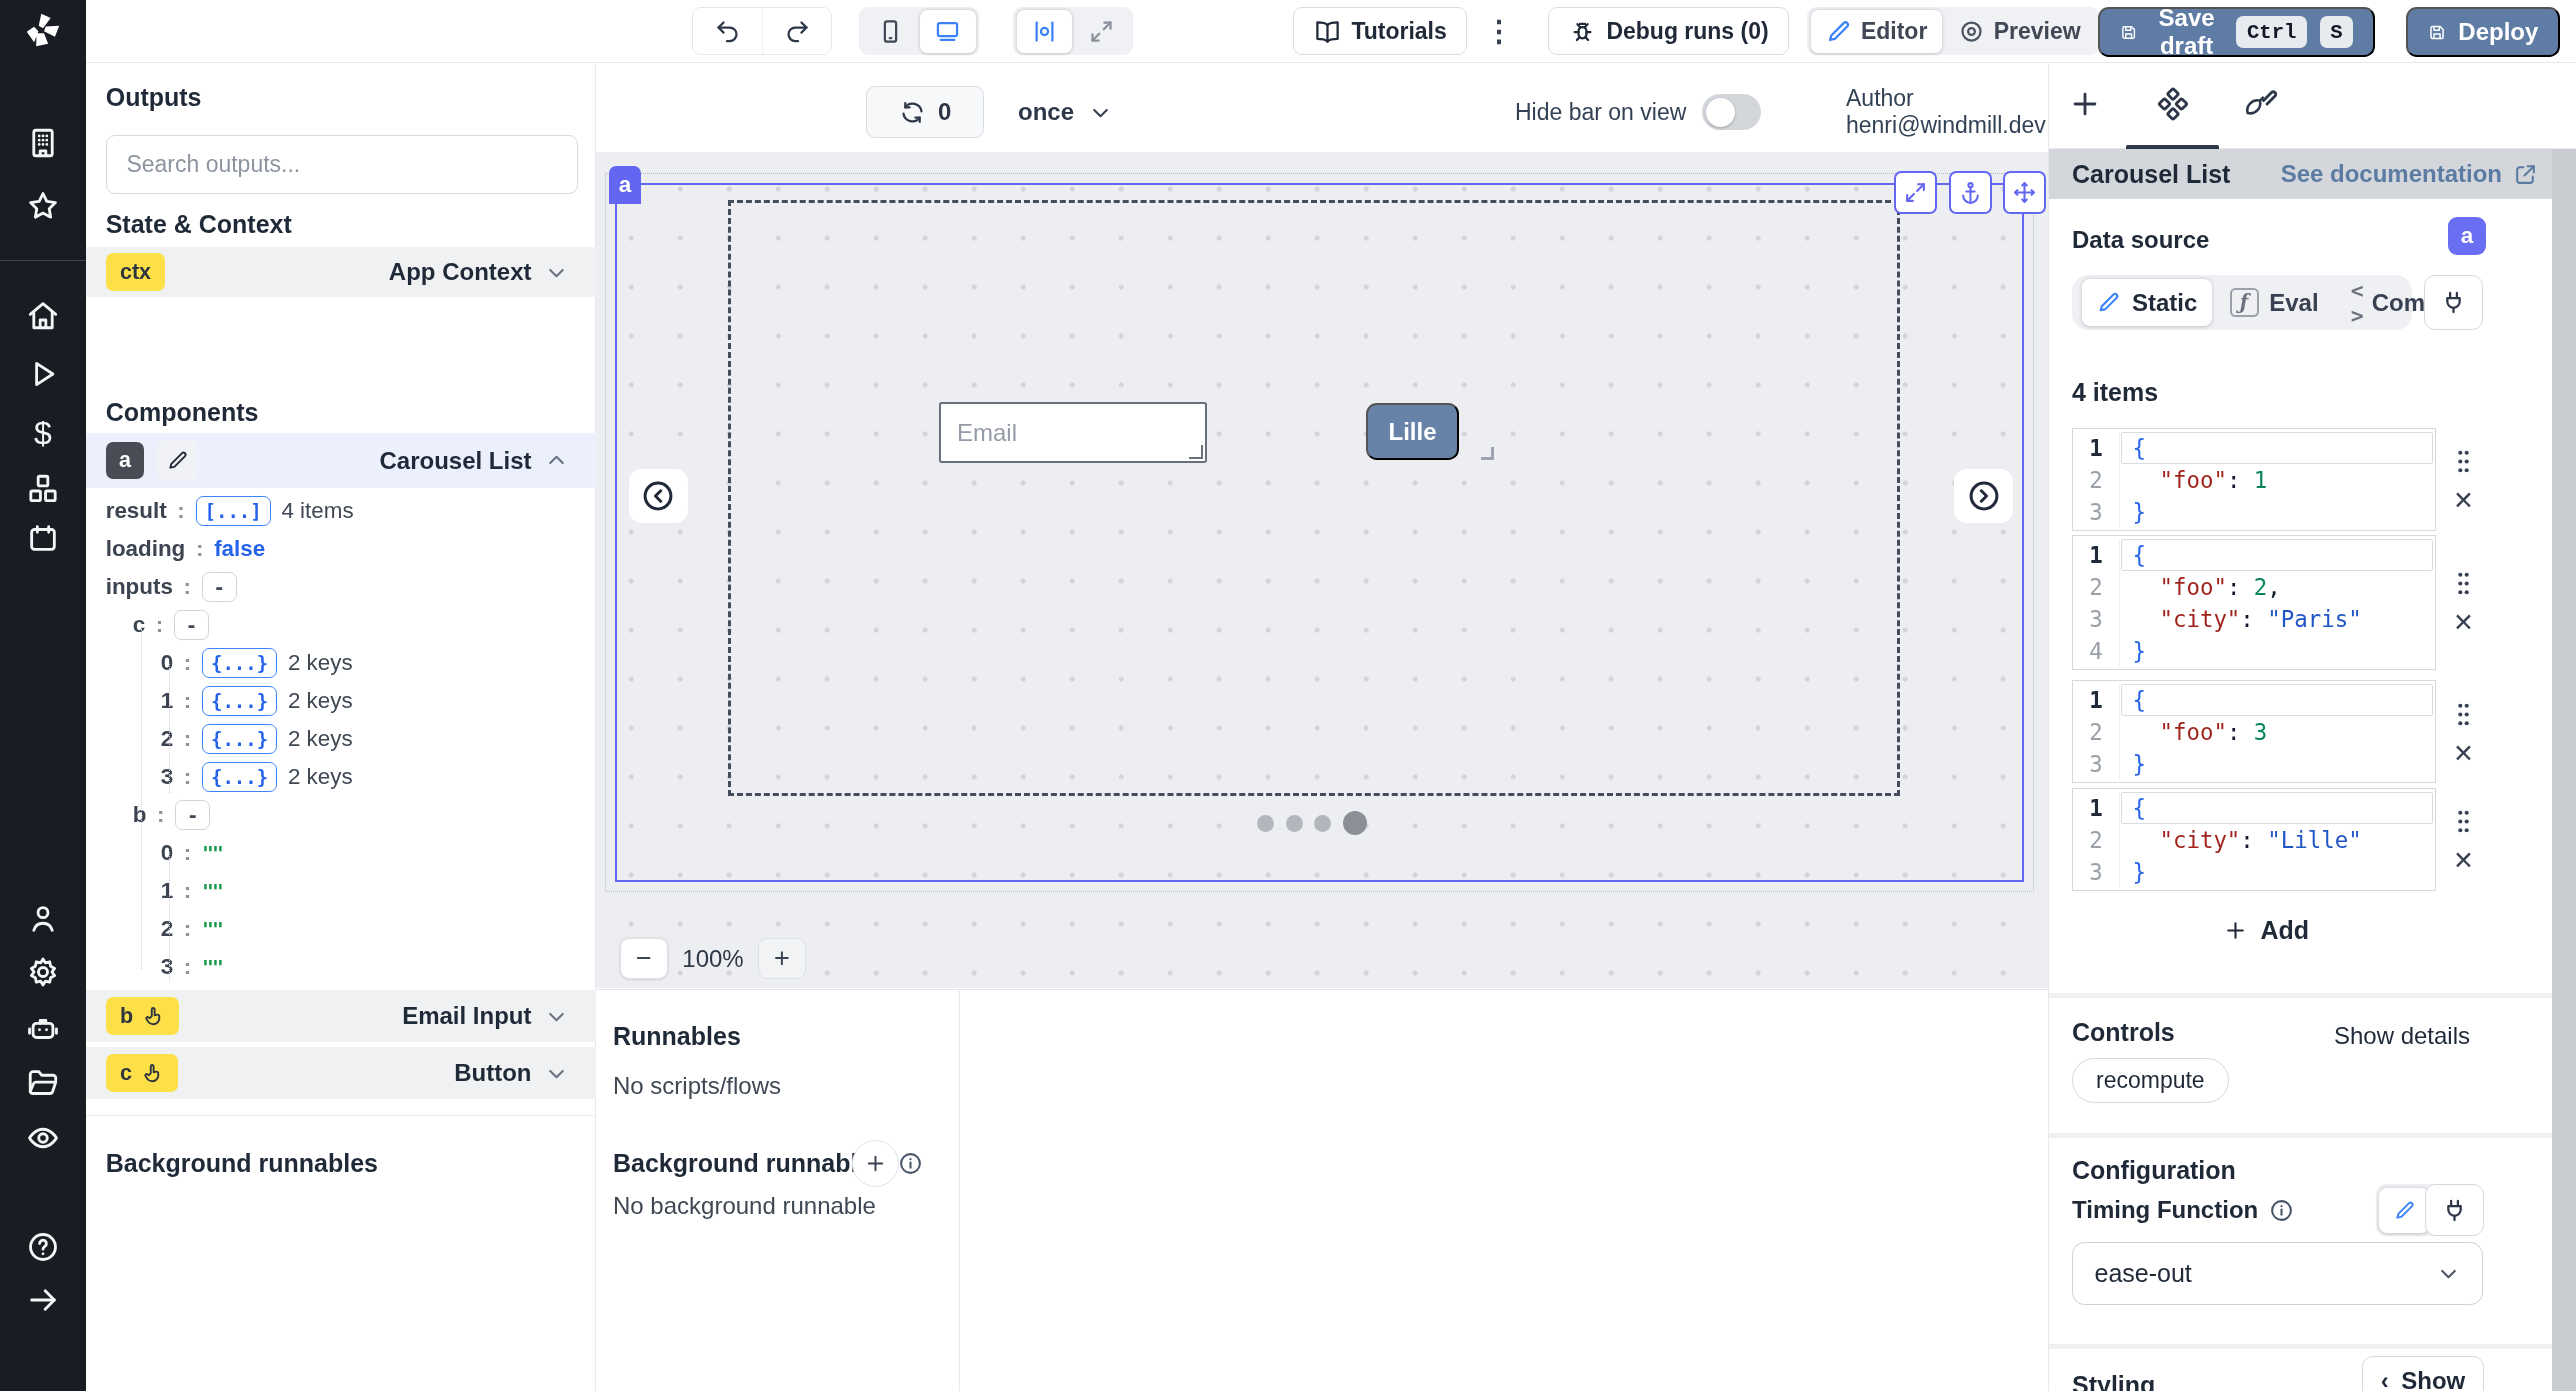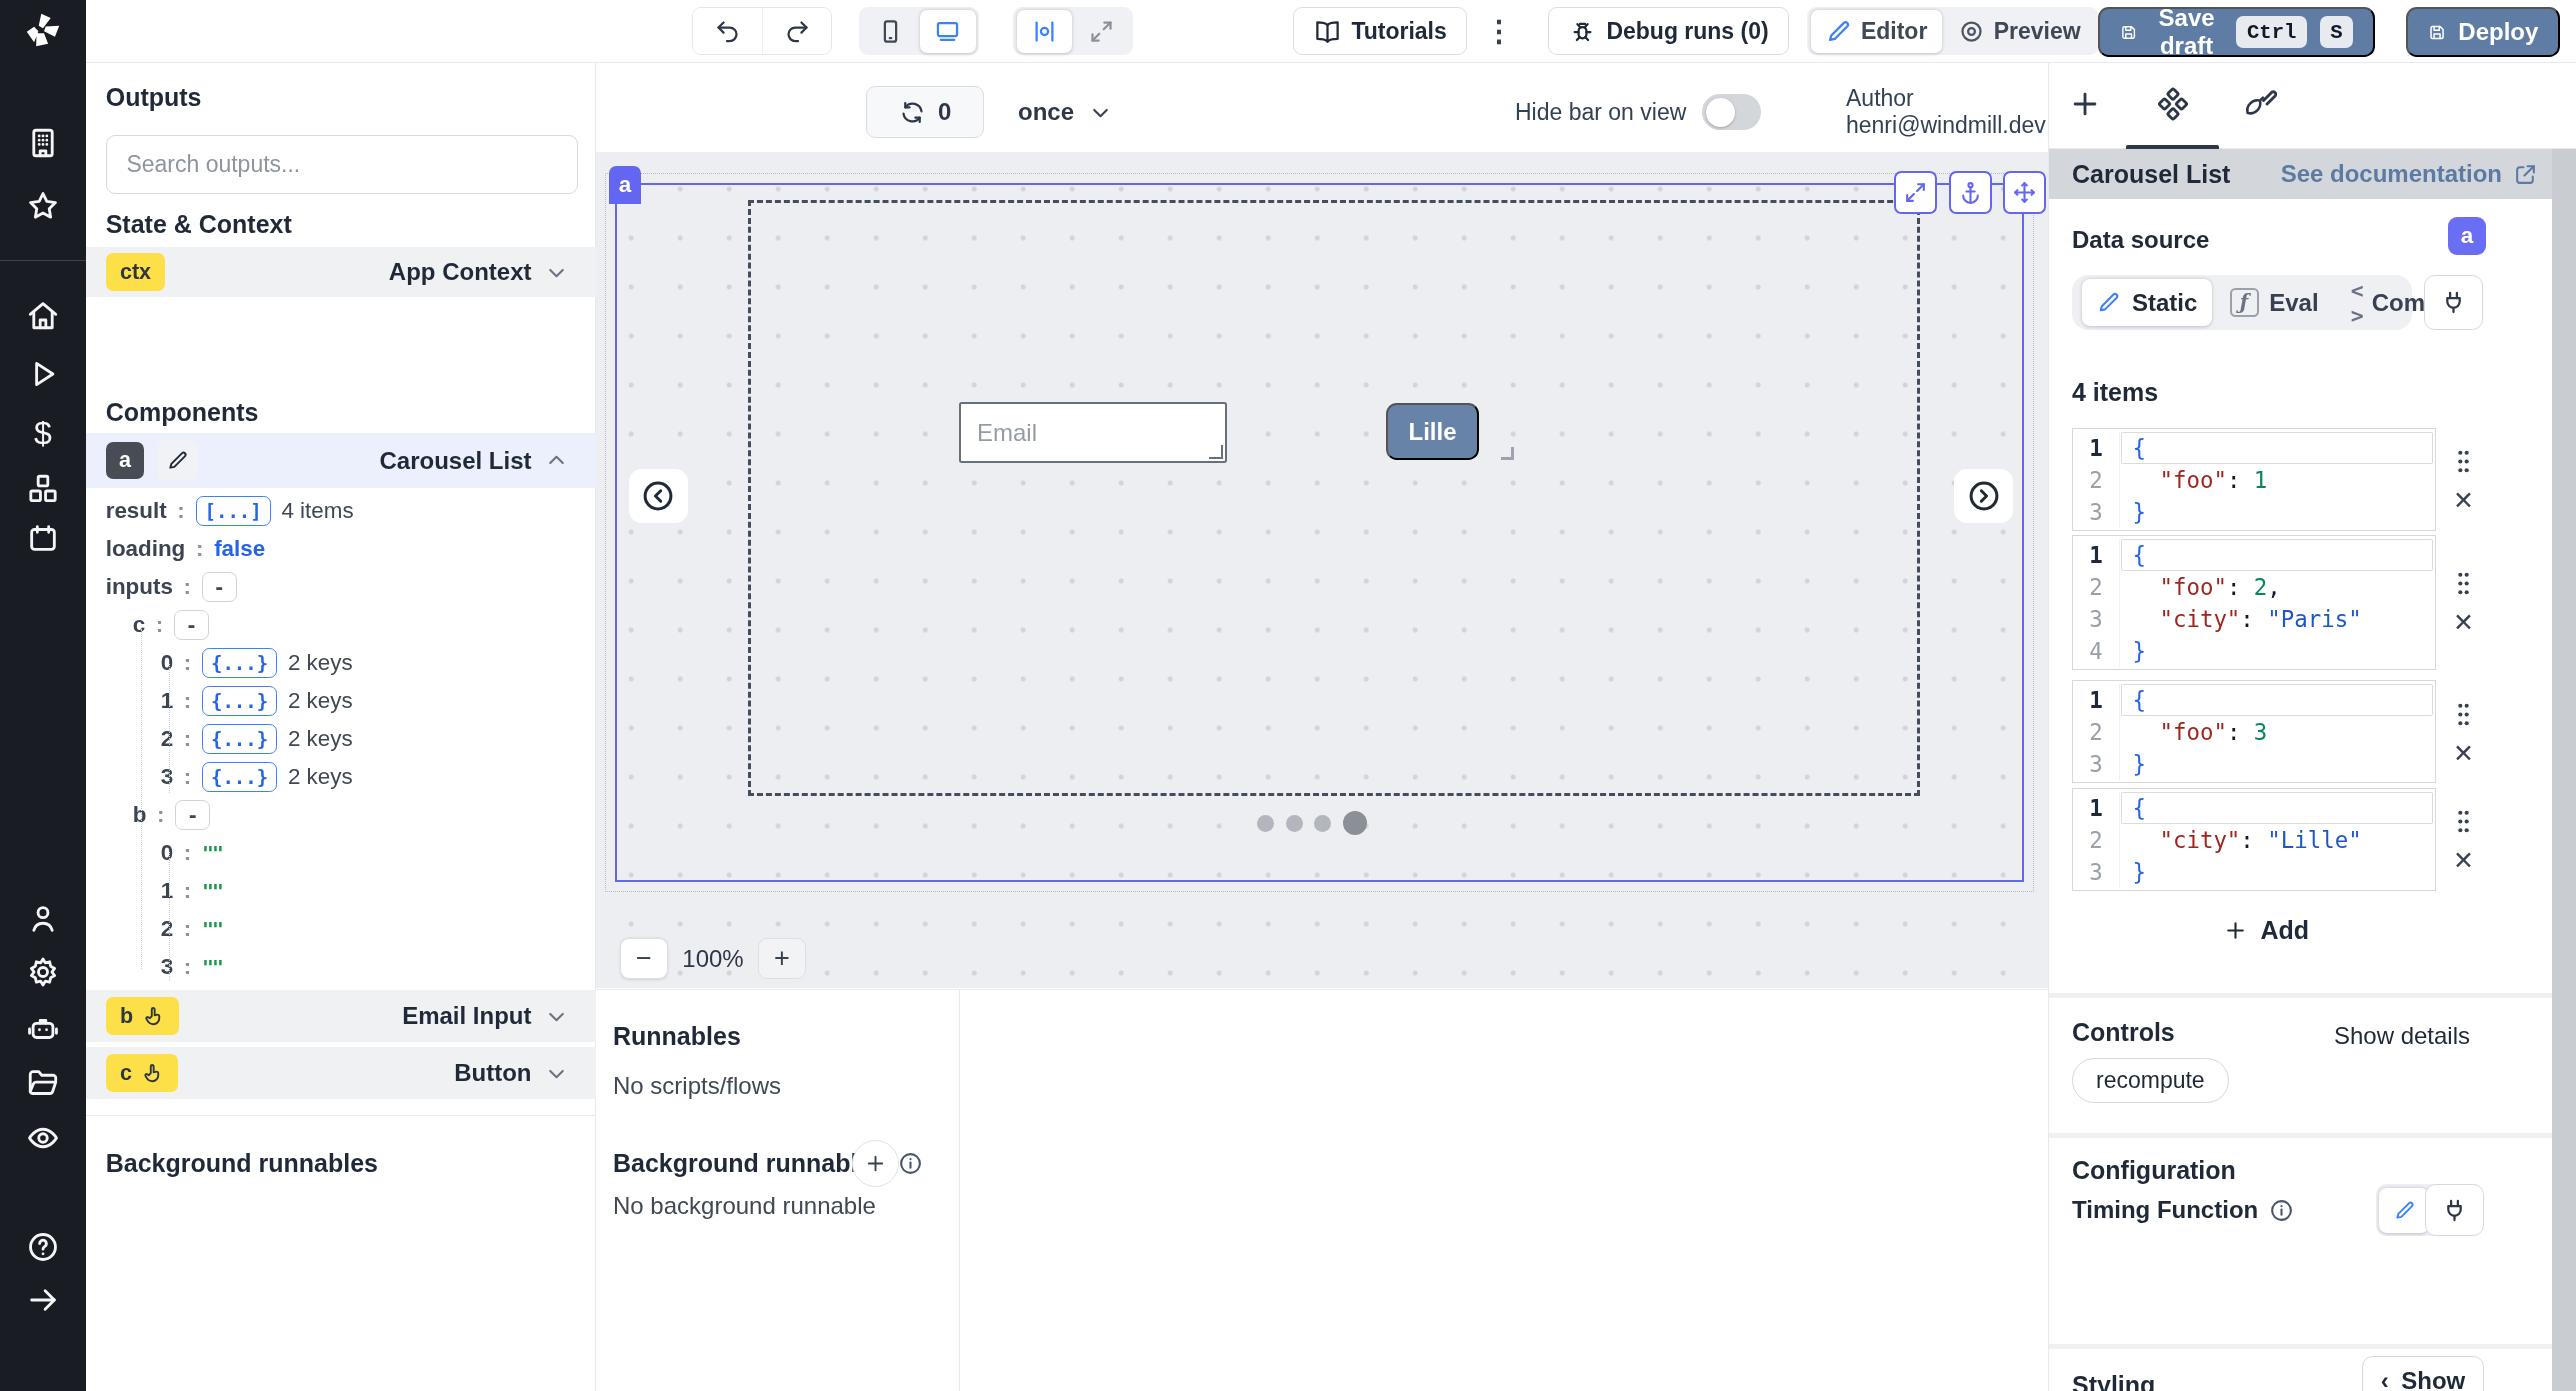--- a/index.html
+++ b/index.html
@@ -87,21 +87,21 @@
   .toggle .knob{position:absolute;left:3.6px;top:3.6px;width:29px;height:29px;border-radius:50%;background:#fff;box-shadow:0 0.9px 2.7px rgba(0,0,0,.25)}
   .author{position:absolute;left:1250px;top:23px;height:52px;display:flex;align-items:center;gap:12.5px;font-size:23px;color:#334155}
   .author svg{width:25px;height:25px;color:#475569}
 
   .cv{position:absolute;left:0;top:89px;width:1453px;height:836px;background:#edeef1;overflow:hidden;
       background-image:radial-gradient(circle,#d2d4d9 2.2px,transparent 2.7px);background-size:49px 49px;background-position:10.7px 12.5px}
   .selection{position:absolute;left:19px;top:31px;width:1409px;height:699px;border:2.7px solid var(--indigo);outline:1.8px dotted #b7bac1;outline-offset:9.8px}
   .sel-tag{position:absolute;left:-8px;top:-19px;width:32px;height:38px;background:var(--indigo);color:#fff;font-size:22.4px;font-weight:700;display:flex;align-items:center;justify-content:center;border-radius:7.2px 7.2px 0 0;z-index:4}
   .corner-btn{position:absolute;top:-14.3px;width:43px;height:43px;background:#fff;border:2.2px solid var(--indigo);border-radius:7.2px;color:var(--indigo);display:flex;align-items:center;justify-content:center;z-index:4}
   .corner-btn svg{width:25px;height:25px}
-  .dashed-box{position:absolute;left:131px;top:15px;width:1172px;height:596px;border:3.1px dashed #444d5c}
+  .dashed-box{position:absolute;left:111px;top:15px;width:1172px;height:596px;border:3.1px dashed #444d5c}
   .email-input{position:absolute;left:208px;top:199px;width:268px;height:61px;background:#fff;border:2.2px solid #68707d;border-radius:2.7px;padding:0 16px;font-size:24px;color:#374151}
   .email-input::placeholder{color:#959ca7}
   .email-wrap{position:absolute;left:208px;top:199px;width:268px;height:61px}
   .email-wrap::after{content:"";position:absolute;right:4.5px;bottom:4.5px;width:11.6px;height:11.6px;border-right:2.7px solid #68707d;border-bottom:2.7px solid #68707d}
   .lille-btn{position:absolute;left:635px;top:200px;width:93px;height:57px;background:#6784a8;border-radius:10.7px;color:#fff;font-size:24px;font-weight:700;display:flex;align-items:center;justify-content:center}
   .cell-handle{position:absolute;left:750px;top:244px;width:12.5px;height:12.5px;border-right:3.6px solid #9ca3af;border-bottom:3.6px solid #9ca3af}
   .car-arrow{position:absolute;width:59px;height:54px;background:#fff;border-radius:12.5px;display:flex;align-items:center;justify-content:center;color:#1f2937}
   .car-arrow svg{width:36px;height:36px}
   .dots{position:absolute;left:640px;top:626px;display:flex;align-items:center;gap:11.6px}
   .dot{width:17px;height:17px;border-radius:50%;background:#b3b6bc}
@@ -829,20 +829,26 @@
     </span>
   </div>
   <span class="plug-btn" style="left:376px;top:1121px;height:52px">
     <svg viewBox="0 0 24 24" class="ic">
         <path d="M9 8V3.5M15 8V3.5"></path>
         <path d="M6.5 8h11v3.2a5.5 5.5 0 0 1-11 0z"></path>
         <path d="M12 16.7v3.8"></path>
       </svg>
   </span>
 
+  <div class="select">
+    <span>ease-out</span>
+    <svg viewBox="0 0 24 24" class="ic chev">
+        <path d="M6 9.5l6 6 6-6"></path>
+      </svg>
+  </div>
 
   <div class="rp-div" style="top:1281px"></div>
   <div class="rp-sec-h" style="top:1308px">Styling</div>
   <button class="show-btn">
     <span>‹</span>
     <span>Show</span>
   </button>
 </aside>
 
 

